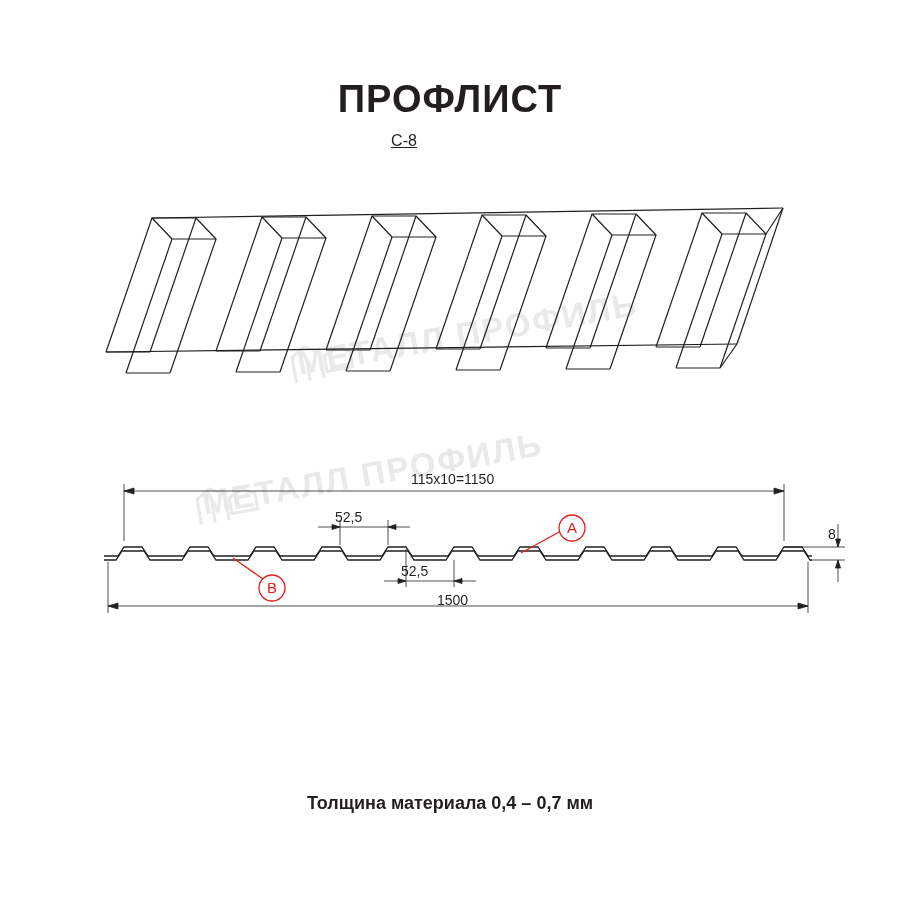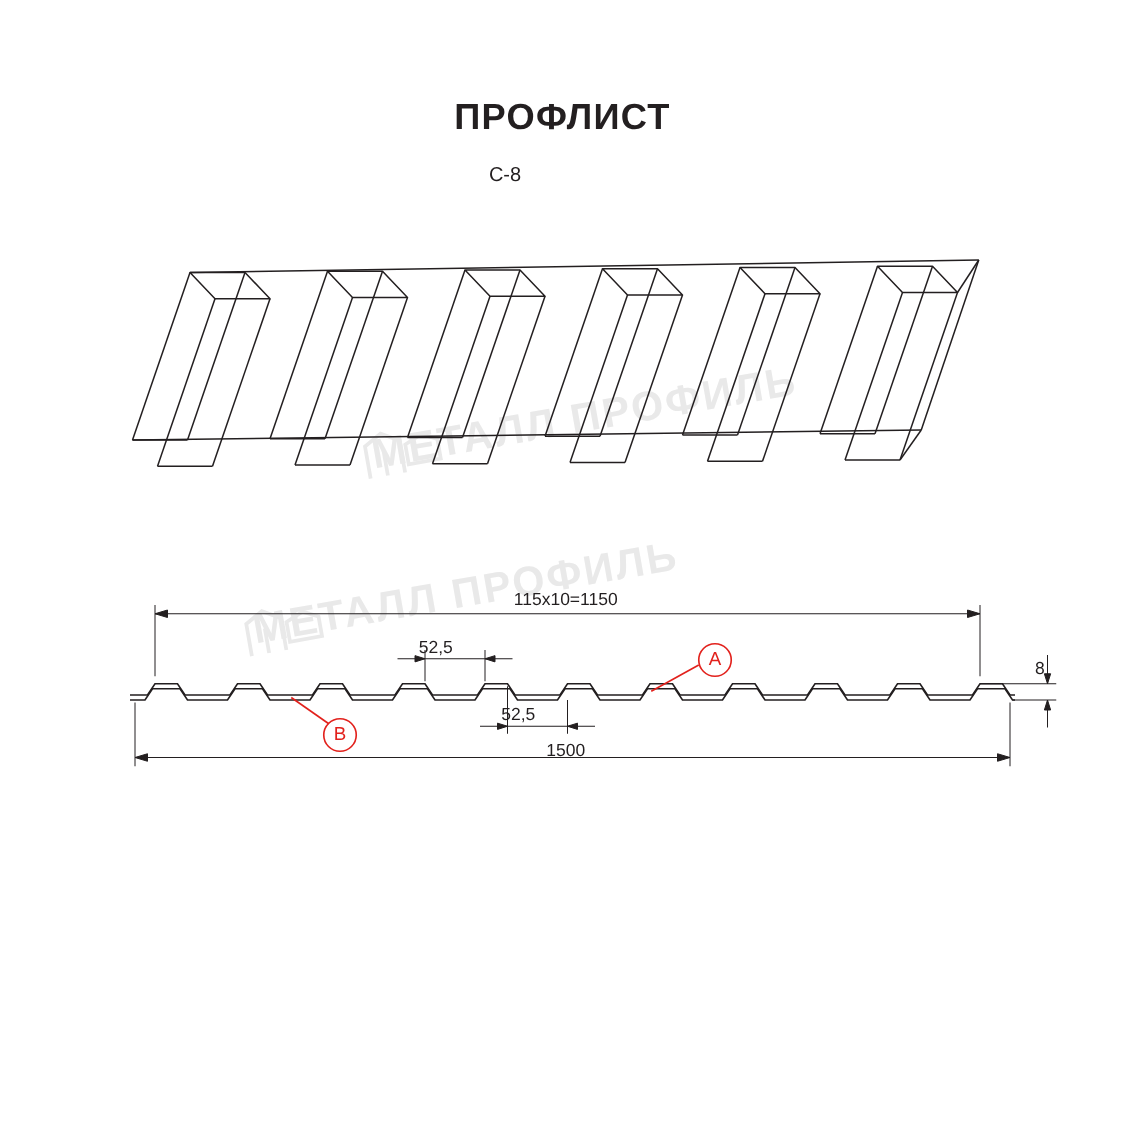--- a/index.html
+++ b/index.html
@@ -19,33 +19,34 @@
     position: relative;
     width: 900px;
     height: 900px;
   }
   .title {
     position: absolute;
     top: 78px;
     left: 0;
     width: 900px;
     text-align: center;
-    font-size: 29px;
+    font-size: 38px;
     font-weight: bold;
     letter-spacing: 1px;
     color: #231f20;
   }
   .subtitle {
     position: absolute;
     top: 132px;
     left: 0;
     width: 808px;
     text-align: center;
     font-size: 16px;
     color: #231f20;
+    text-decoration: underline;
   }
   .footer-note {
     position: absolute;
     top: 793px;
     left: 0;
     width: 900px;
     text-align: center;
     font-size: 18px;
     font-weight: bold;
     color: #231f20;
@@ -258,14 +259,15 @@
 
   <div class="dim-text" style="top:471px; left:411px;">115х10=1150</div>
   <div class="dim-text" style="top:509px; left:335px;">52,5</div>
   <div class="dim-text" style="top:563px; left:401px;">52,5</div>
   <div class="dim-text" style="top:526px; left:828px;">8</div>
   <div class="dim-text" style="top:592px; left:437px;">1500</div>
 
   <div class="callout-text" style="top:519px; left:567px;">A</div>
   <div class="callout-text" style="top:579px; left:267px;">B</div>
 
+  <div class="footer-note">Толщина материала 0,4 – 0,7 мм</div>
 
 </div>
 
 </body></html>

